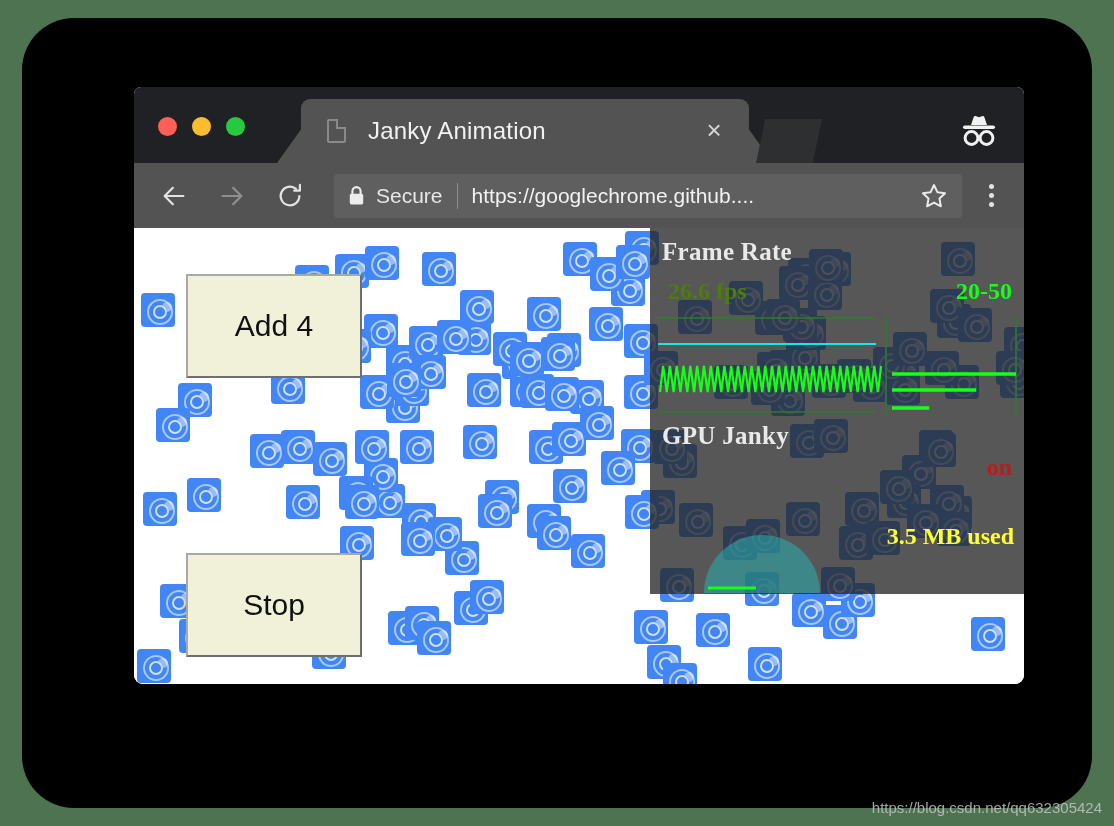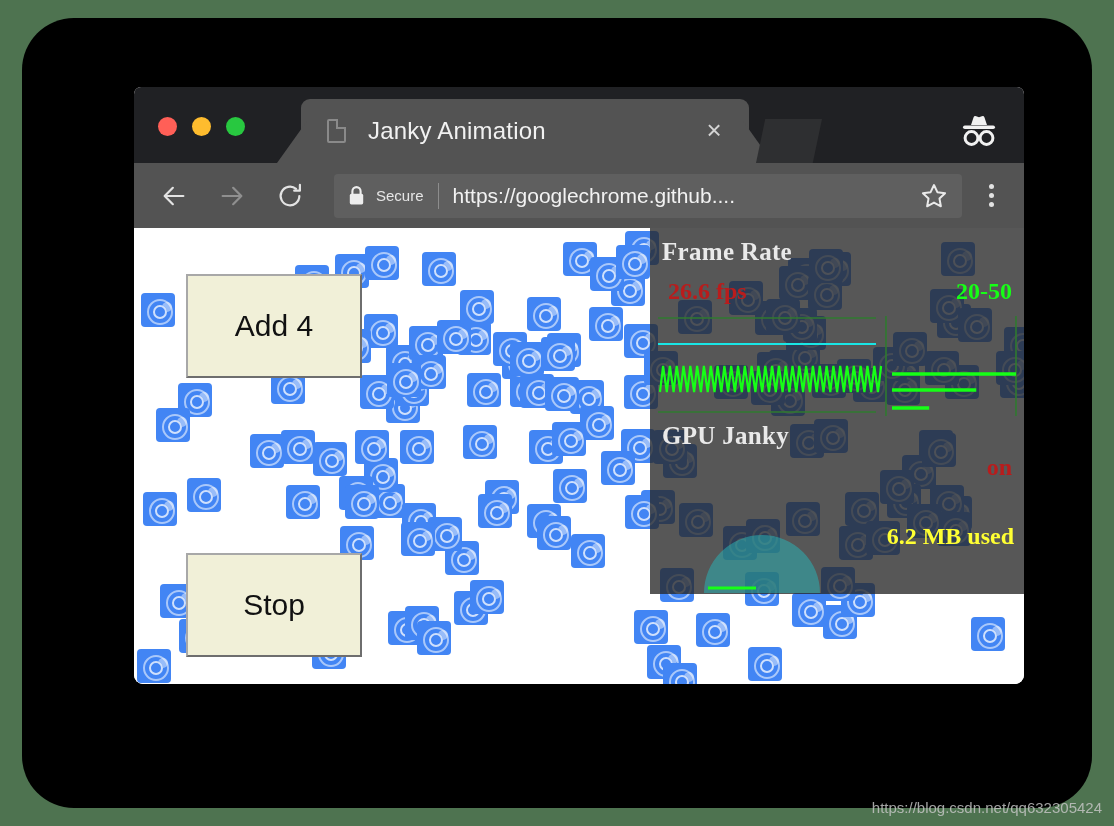--- a/index.html
+++ b/index.html
@@ -145,21 +145,21 @@
     margin-right: 14px;
     background: #5f5f5f;
     border-radius: 4px;
     display: flex; align-items: center;
     padding: 0 14px;
     overflow: hidden;
   }
   .lock-icon { margin-right: 11px; display: flex; }
   .secure-label {
     color: #e6e6e6;
-    font-size: 15px;
+    font-size: 21px;
     white-space: nowrap;
   }
   .omnibox-sep {
     width: 1px; height: 26px;
     background: #8d8d8d;
     margin: 0 14px;
   }
   .omnibox-url {
     color: #f2f2f2;
     font-size: 21px;
@@ -247,21 +247,21 @@
     font-size: 25px;
     font-weight: bold;
     letter-spacing: .3px;
   }
   .stat-value {
     position: absolute;
     font-size: 24px;
     font-weight: bold;
   }
   #fr-title { top: 10px; }
-  #fr-value { left: 18px; top: 50px; color: #b91c1c; }
+  #fr-value { left: 18px; top: 50px; color: #4d7c0f; }
   #fr-range { right: 12px; top: 50px; color: #16ff16; }
 
   #fr-graph {
     position: absolute;
     left: 4px; top: 88px;
     width: 366px; height: 100px;
   }
 
   #gr-title { top: 194px; }
   #gr-value { right: 12px; top: 226px; color: #b91c1c; }
@@ -532,21 +532,21 @@
           <line x1="232" y1="0" x2="232" y2="100" stroke="#2f7a2f" stroke-width="1.6"></line>
           <line x1="362" y1="0" x2="362" y2="100" stroke="#2f7a2f" stroke-width="1.6"></line>
           <line id="hbar0" x1="238" y1="58" x2="362.0" y2="58" stroke="#16ff16" stroke-width="3.4"></line>
           <line id="hbar1" x1="238" y1="74" x2="322.3" y2="74" stroke="#16ff16" stroke-width="3.4"></line>
           <line id="hbar2" x1="238" y1="92" x2="275.2" y2="92" stroke="#16ff16" stroke-width="3.4"></line>
         </svg>
 
         <div class="stat-title" id="gr-title">GPU Janky</div>
         <div class="stat-value" id="gr-value">on</div>
 
-        <div class="stat-value" id="gm-used">6.2 MB used</div>
+        <div class="stat-value" id="gm-used">3.5 MB used</div>
 
         <svg id="gm-gauge" viewBox="0 0 128 62">
           <path d="M6 60 A58 58 0 0 1 122 60 Z" fill="rgba(40,180,185,0.52)"></path>
           <line x1="10" y1="55" x2="58" y2="55" stroke="#16ff16" stroke-width="3"></line>
         </svg>
 
       </div>
     </div>
   </div>
 </div>

